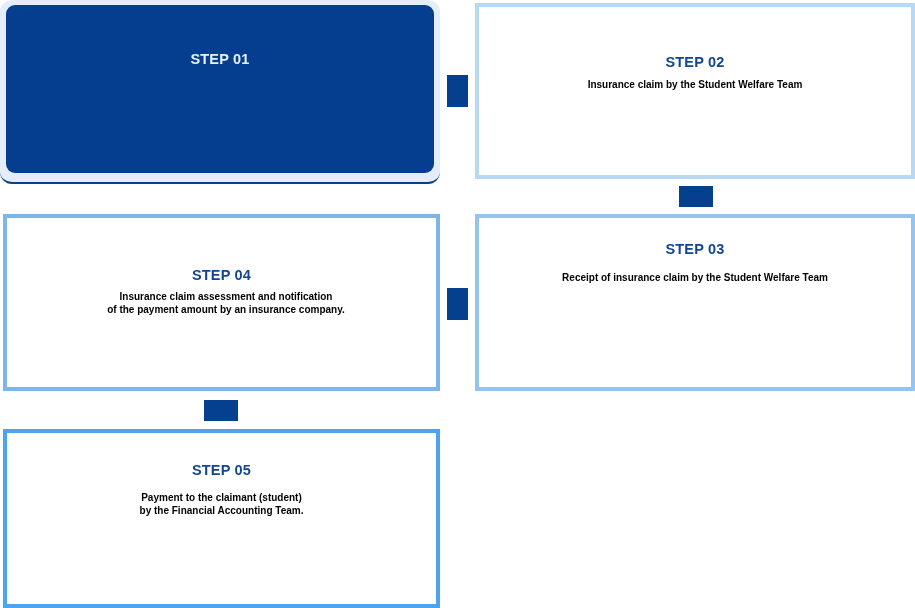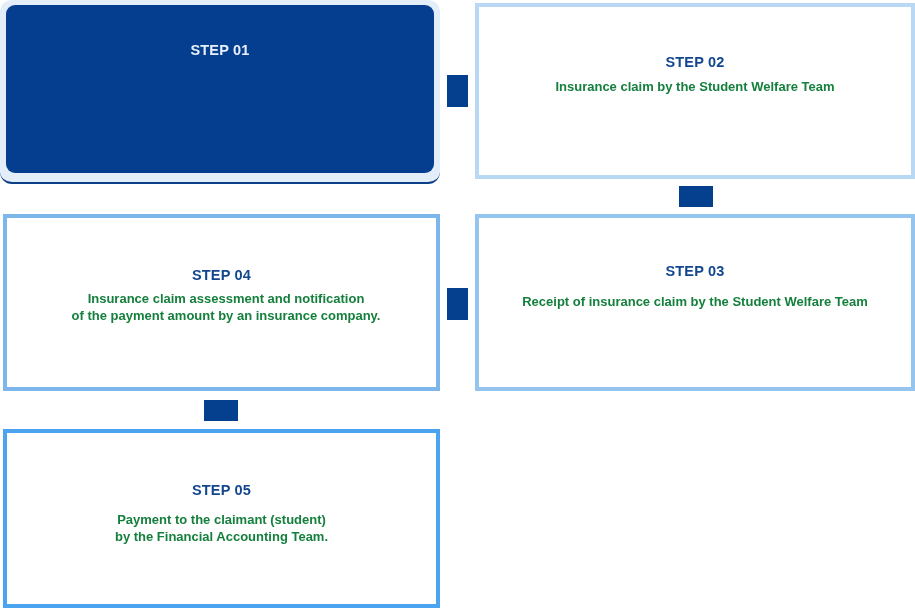--- a/index.html
+++ b/index.html
@@ -34,23 +34,23 @@
   .step-label {
     color: #12468f;
     font-weight: bold;
     font-size: 14.5px;
     letter-spacing: 0.2px;
     line-height: 1.25;
     white-space: nowrap;
   }
 
   .step-desc {
-    color: #15803d;
+    color: #000000;
     font-weight: bold;
-    font-size: 13px;
+    font-size: 10px;
     line-height: 1.32;
     white-space: pre-line;
   }
 
   
   #step-01-wrap {
     position: absolute;
     left: 0px;
     top: 0px;
     width: 440px;
@@ -59,21 +59,21 @@
     border-radius: 12px;
     border-bottom: 2px solid #0b3f87;
   }
   #step-01 {
     left: 6px;
     top: 5px;
     width: 428px;
     height: 168px;
     background: #053e8f;
     border-radius: 9px;
-    padding-top: 36px;
+    padding-top: 45px;
   }
   #step-01 .step-label { color: #e8f0fb; }
   #step-01 .step-desc {
     color: #ffffff;
     margin-top: 17px;
     font-size: 15px;
     line-height: 1.38;
   }
 
   
@@ -87,21 +87,21 @@
   }
   #step-02 .step-desc { margin-top: 7px; }
 
   
   #step-03 {
     left: 475px;
     top: 214px;
     width: 440px;
     height: 177px;
     border: 4px solid #95c5ef;
-    padding-top: 44px;
+    padding-top: 22px;
   }
   #step-03 .step-desc { margin-top: 13px; }
 
   
   #step-04 {
     left: 3px;
     top: 214px;
     width: 437px;
     height: 177px;
     border: 4px solid #7cb6ea;
@@ -109,21 +109,21 @@
   }
   #step-04 .step-desc { margin-top: 6px; margin-left: 9px; }
 
   
   #step-05 {
     left: 3px;
     top: 429px;
     width: 437px;
     height: 179px;
     border: 4px solid #4ca3f0;
-    padding-top: 48px;
+    padding-top: 28px;
   }
   #step-05 .step-desc { margin-top: 12px; }
 
   
   .connector {
     position: absolute;
     background: #05408f;
   }
   #connector-1-2 { left: 447px; top: 75px;  width: 21px; height: 32px; }
   #connector-2-3 { left: 679px; top: 186px; width: 34px; height: 21px; }

